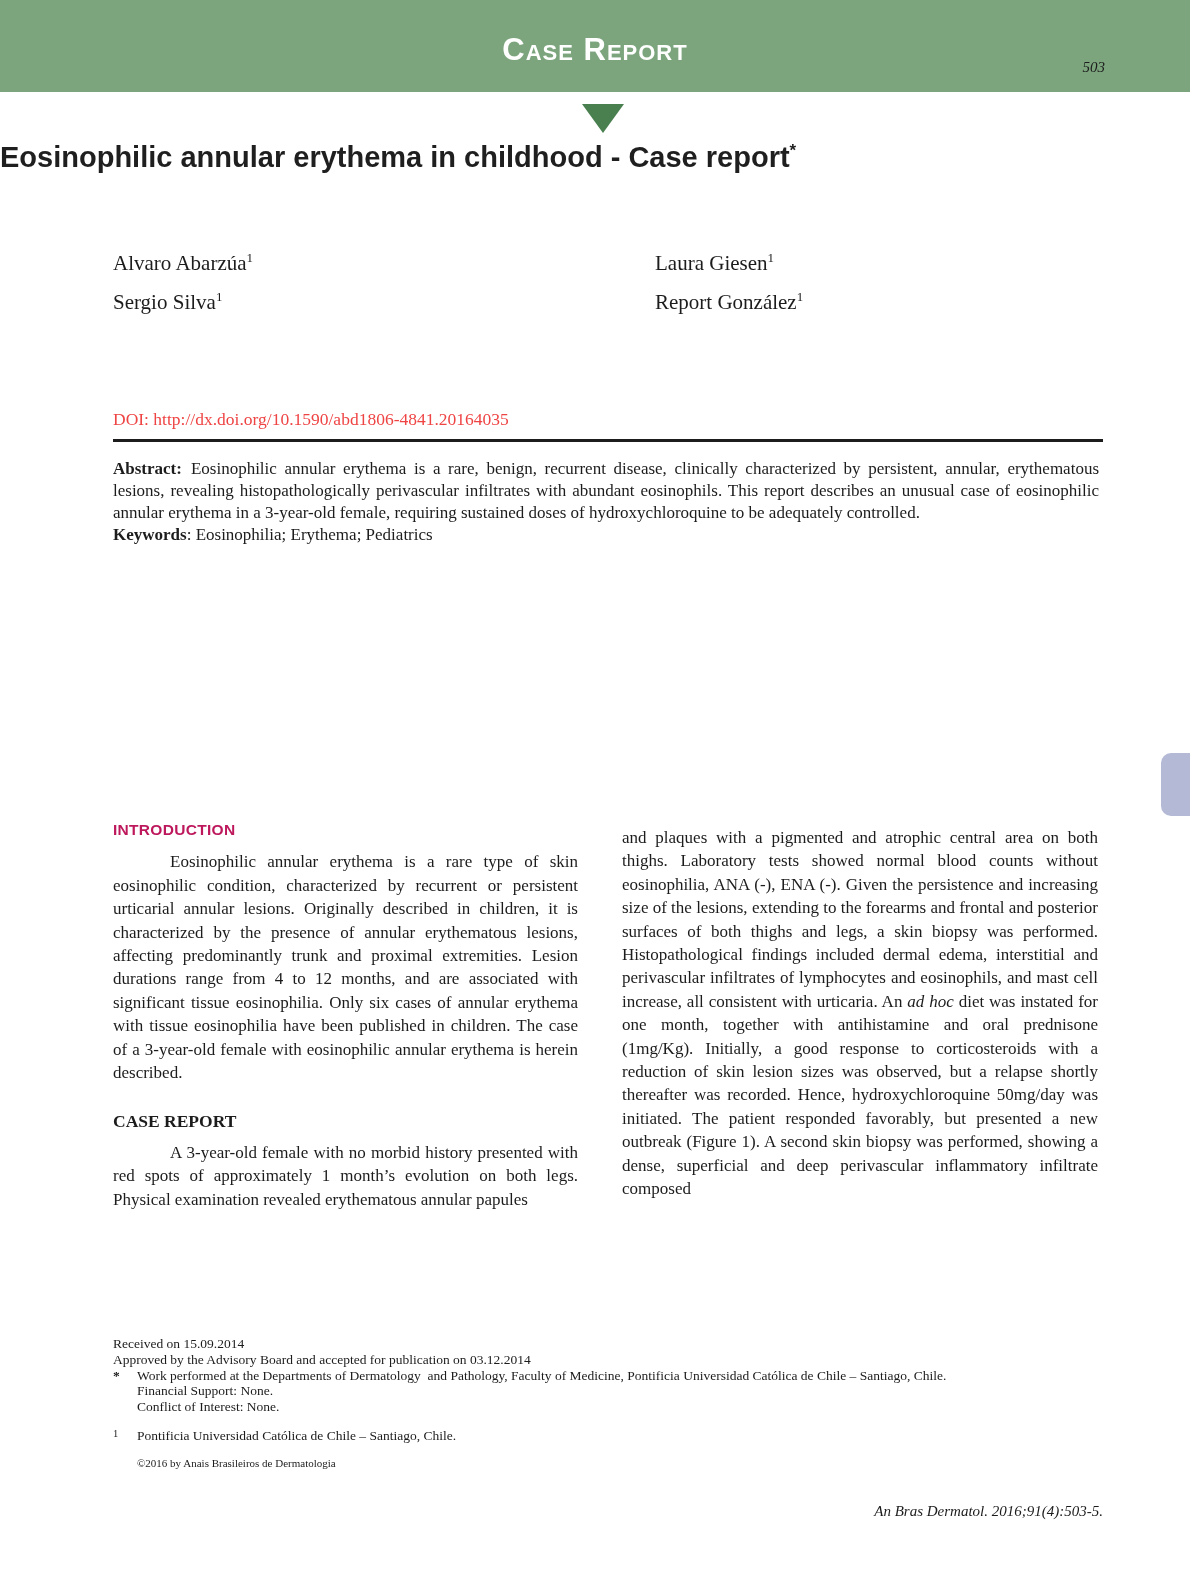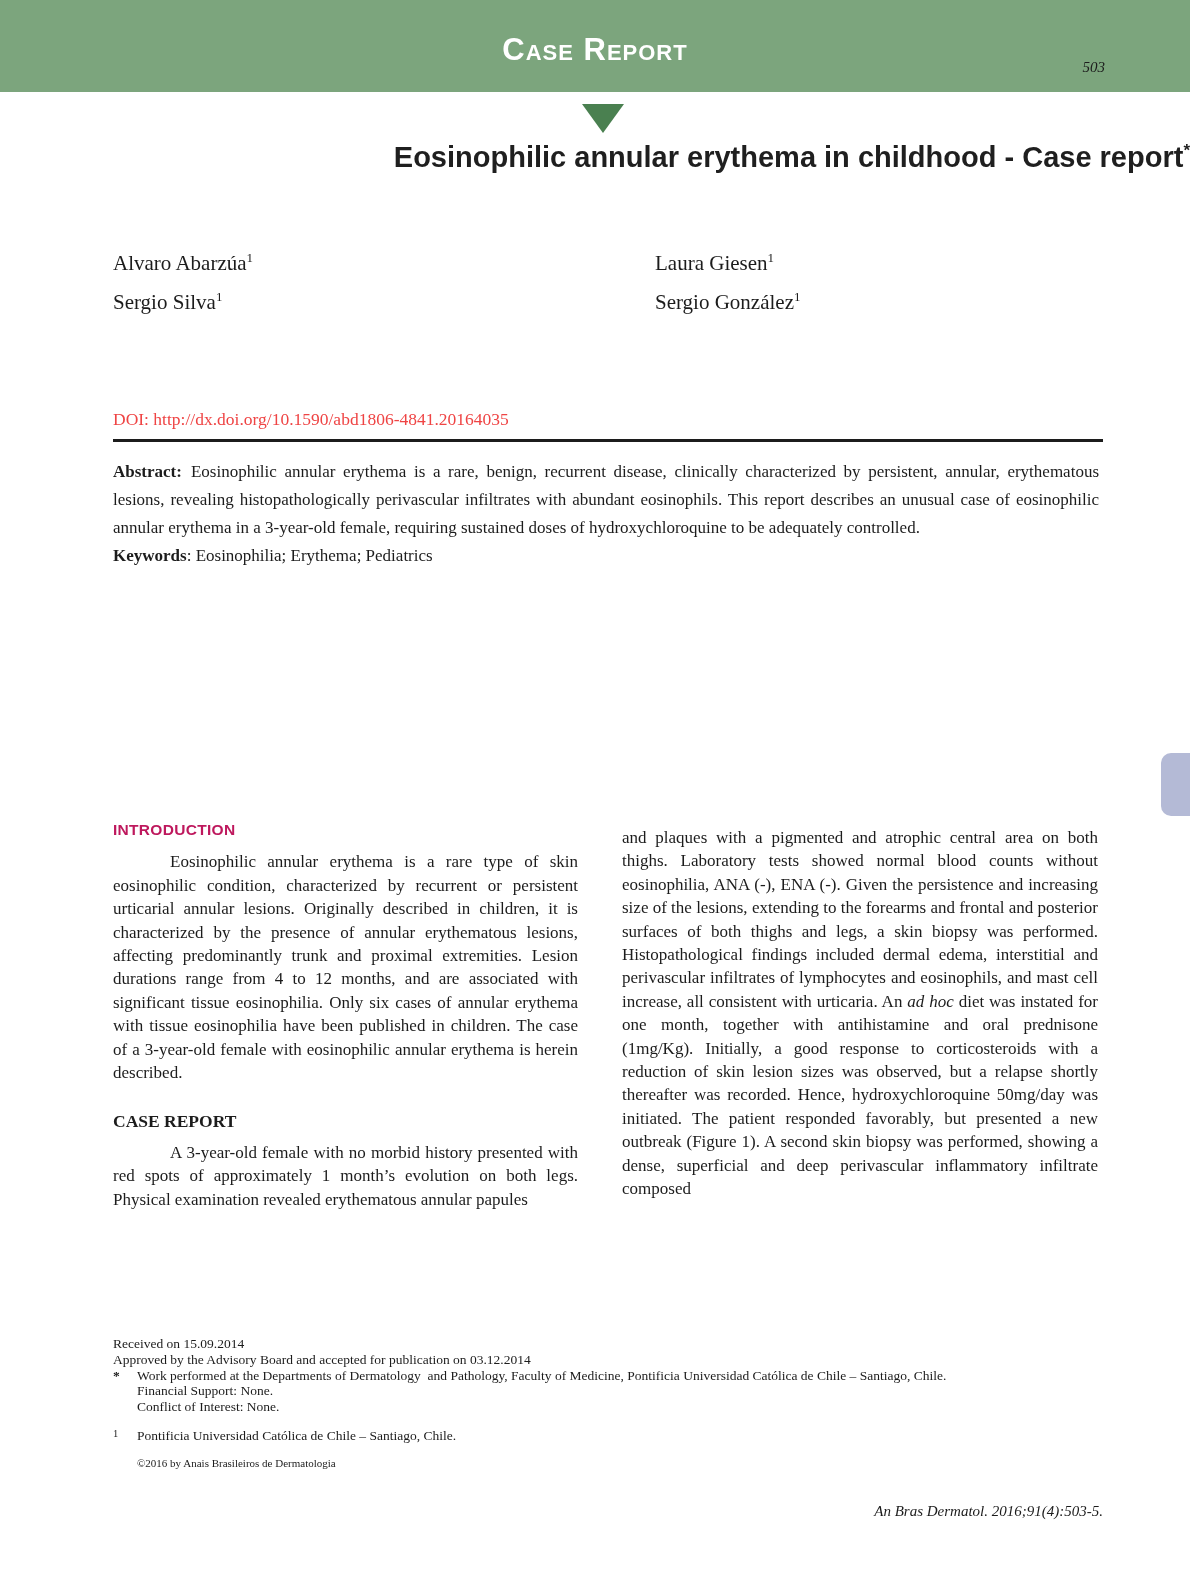--- a/index.html
+++ b/index.html
@@ -58,21 +58,21 @@
     border-right: 21px solid transparent;
     border-top: 29px solid #4a8050;
   }
 
   
   .article-title {
     position: absolute;
     top: 142px;
     left: 0;
     width: 100%;
-    text-align: right;
+    text-align: left;
     font-family: "Liberation Sans", sans-serif;
     font-weight: 600;
     font-size: 29px;
     color: #1f1f1f;
     line-height: 1.1;
   }
   .article-title sup { font-size: 17px; }
 
   
   .authors {
@@ -105,21 +105,21 @@
     background: #1c1c1c;
   }
 
   
   .abstract {
     position: absolute;
     top: 458px;
     left: 113px;
     width: 986px;
     font-size: 17px;
-    line-height: 28px;
+    line-height: 22px;
     text-align: justify;
   }
   .abstract .label { font-weight: bold; margin-right: 9px; }
   .keywords-line { text-align: left; }
   .keywords-line .label { font-weight: bold; margin-right: 0; }
 
   
   .col {
     position: absolute;
     font-size: 17px;
@@ -225,21 +225,21 @@
 
   <h1 class="article-title"><span>Eosinophilic annular erythema in childhood - Case report</span><sup>*</sup></h1>
 
   <div class="authors">
     <div class="authors-col left">
       <div class="author"><span>Alvaro Abarzúa</span><sup>1</sup></div>
       <div class="author"><span>Sergio Silva</span><sup>1</sup></div>
     </div>
     <div class="authors-col right">
       <div class="author"><span>Laura Giesen</span><sup>1</sup></div>
-      <div class="author"><span>Sergio González</span><sup>1</sup></div>
+      <div class="author"><span>Report González</span><sup>1</sup></div>
     </div>
   </div>
 
   <div class="doi-line">DOI: http://dx.doi.org/10.1590/abd1806-4841.20164035</div>
   <div class="rule"></div>
 
   <div class="abstract">
     <div><span class="label">Abstract:</span><span>Eosinophilic annular erythema is a rare, benign, recurrent disease, clinically characterized by persistent, annular, erythematous lesions, revealing histopathologically perivascular infiltrates with abundant eosinophils. This report describes an unusual case of eosinophilic annular erythema in a 3-year-old female, requiring sustained doses of hydroxychloroquine to be adequately controlled.</span></div>
     <div class="keywords-line"><span class="label">Keywords</span><span>: Eosinophilia; Erythema; Pediatrics</span></div>
   </div>

